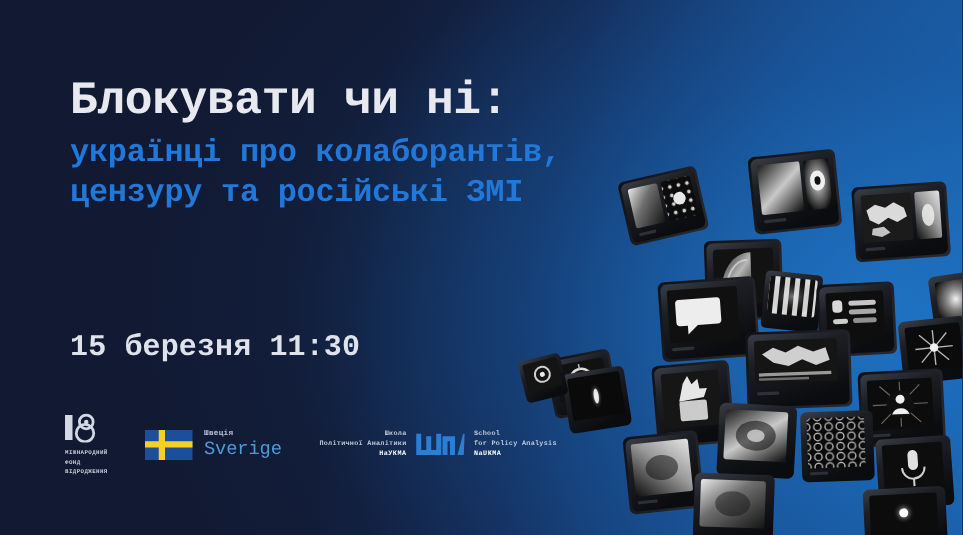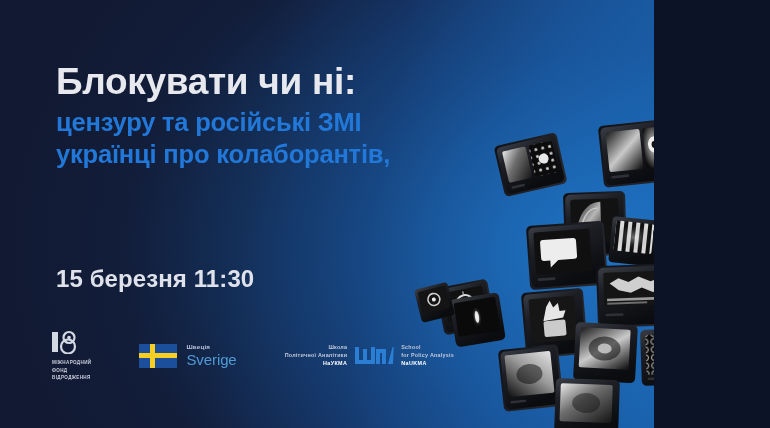--- a/index.html
+++ b/index.html
@@ -3,24 +3,24 @@
 <meta charset="utf-8">
 <title>Blokuvaty chy ni</title>
 <style>
   html, body {
     margin: 0;
     padding: 0;
     background: #0d1326;
   }
   #banner {
     position: relative;
-    width: 654px;
+    width: 770px;
     height: 428px;
     overflow: hidden;
-    font-family: Liberation Sans, sans-serif;
+    font-family: Liberation Mono, monospace;
     
     background:
       radial-gradient(ellipse 700px 520px at 92% 58%, rgba(30,115,196,0.95) 0%, rgba(24,92,166,0.55) 38%, rgba(18,55,110,0.12) 68%, rgba(0,0,0,0) 85%),
       linear-gradient(100deg, #121a33 0%, #121a33 38%, #14244a 56%, #1a4c8c 78%, #1c67b4 100%);
     user-select: none;
   }
 
   
   .copy {
     position: absolute;
@@ -60,21 +60,21 @@
     white-space: nowrap;
   }
 
   
   .logos {
     position: absolute;
     left: 52px;
     top: 330px;
     display: flex;
     align-items: center;
-    gap: 48px;
+    gap: 30px;
     z-index: 6;
   }
   .logo { display: flex; align-items: center; }
 
   
   .irf { flex-direction: column; align-items: flex-start; gap: 5px; }
   .irf-mark { display: block; }
   .irf-text {
     font-size: 4.6px;
     line-height: 1.65;
@@ -389,22 +389,22 @@
       <rect x="0" y="0" width="34" height="34" rx="4" fill="url(#bezel)"></rect>
       <rect x="3" y="3" width="28" height="23" rx="2" fill="#141414"></rect>
       <circle cx="17" cy="14" r="6" fill="none" stroke="#cfcfcf" stroke-width="1.6"></circle>
       <circle cx="17" cy="14" r="2" fill="#e9e9e9"></circle>
     </g>
   </svg>
 
   <div class="copy">
     <h1 class="title">Блокувати чи ні:</h1>
     <h2 class="subtitle">
+      <span>українці про колаборантів,</span>
       <span>цензуру та російські ЗМІ</span>
-      <span>українці про колаборантів,</span>
     </h2>
   </div>
 
   <div class="datetime">15 березня 11:30</div>
 
   <div class="logos">
 
     <div class="logo irf">
       <svg class="irf-mark" width="30" height="24" viewBox="0 0 30 24" aria-hidden="true">
         <rect x="0" y="2" width="6" height="20" fill="#d3d8e3"></rect>

